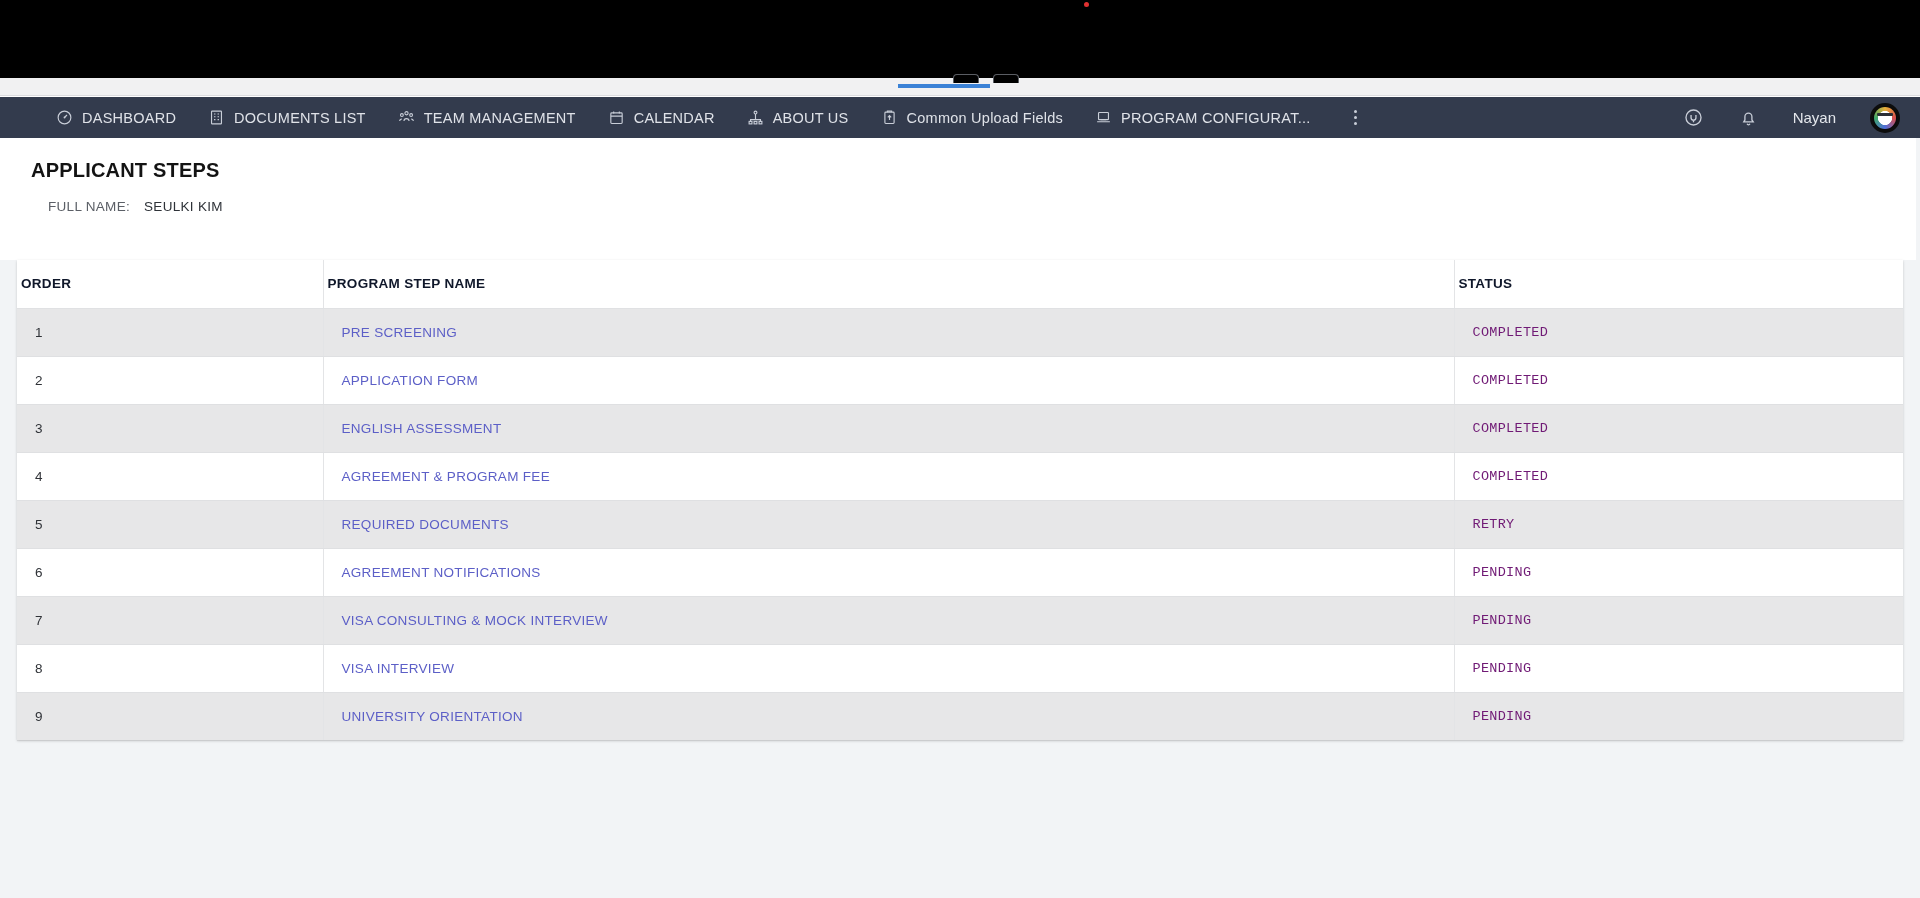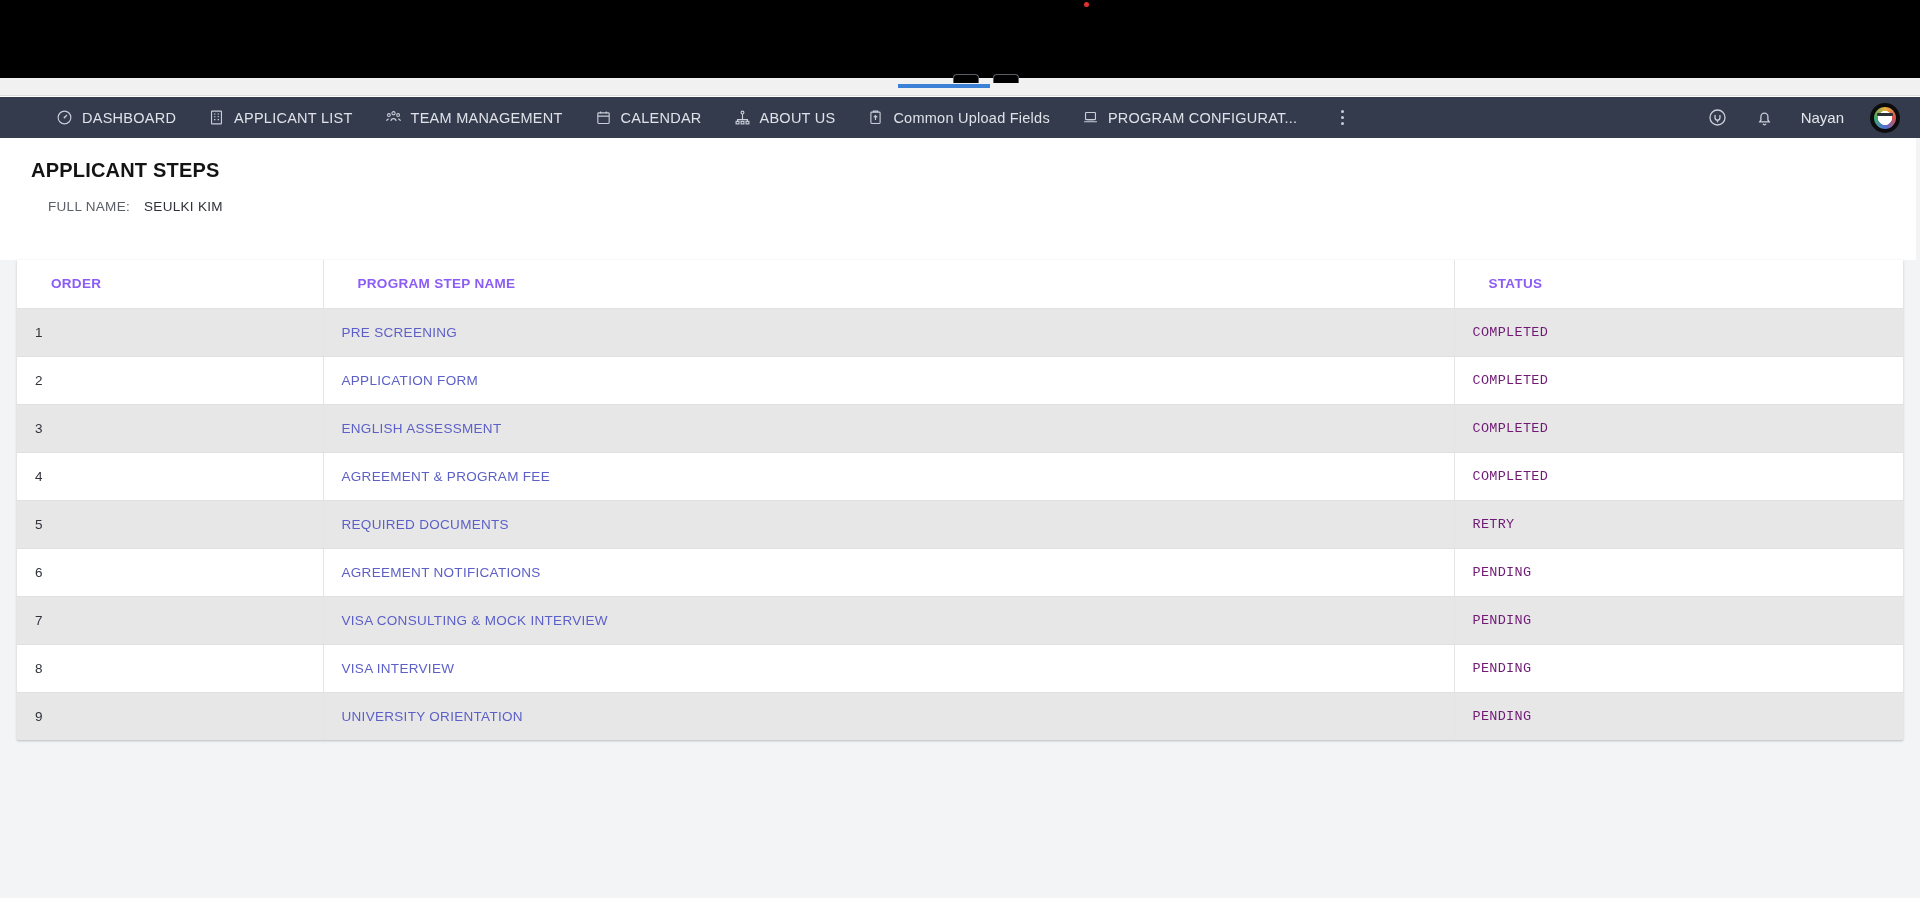--- a/index.html
+++ b/index.html
@@ -106,21 +106,21 @@
     width: 3px; height: 3px;
     background: #c9ced8;
     border-radius: 50%;
     display: block;
   }
 
   .nav-right {
     margin-left: auto;
     display: flex;
     align-items: center;
-    gap: 26px;
+    gap: 34px;
     padding-right: 20px;
   }
   .nav-right .r-ico { color: #c9ced8; cursor: pointer; display: block; }
   .nav-right .r-ico svg { width: 21px; height: 21px; display: block; }
   .nav-user {
     color: #e4e7ec;
     font-size: 15px;
     cursor: pointer;
     white-space: nowrap;
   }
@@ -222,23 +222,23 @@
   table.steps col.c-order  { width: 306px; }
   table.steps col.c-name   { width: 1131px; }
   table.steps col.c-status { width: 449px; }
 
   table.steps thead th {
     height: 48px;
     background: #ffffff;
     text-align: left;
     font-size: 13.5px;
     font-weight: bold;
-    color: #8b5cf6;
+    color: #0f172a;
     letter-spacing: 0.3px;
-    padding: 0 34px;
+    padding: 0 4px;
     border-bottom: 1px solid #e0e1e3;
     border-right: 1px solid #e3e4e6;
     vertical-align: middle;
   }
   table.steps thead th:last-child { border-right: none; }
 
   table.steps tbody td {
     height: 48px;
     font-size: 13.5px;
     color: #2f3237;
@@ -294,21 +294,21 @@
     <span>DASHBOARD</span>
   </div>
 
   <div class="nav-item">
     <span class="nav-ico">
       <svg viewBox="0 0 24 24" fill="none" stroke="currentColor" stroke-width="1.6">
         <rect x="5" y="3" width="14" height="18" rx="1"></rect>
         <path d="M8.5 7h2M8.5 11h2M8.5 15h2M13.5 7h2M13.5 11h2M13.5 15h2"></path>
       </svg>
     </span>
-    <span>APPLICANT LIST</span>
+    <span>DOCUMENTS LIST</span>
   </div>
 
   <div class="nav-item">
     <span class="nav-ico">
       <svg viewBox="0 0 24 24" fill="none" stroke="currentColor" stroke-width="1.5">
         <circle cx="12" cy="6" r="2.3"></circle>
           <circle cx="5.5" cy="8.5" r="2"></circle>
           <circle cx="18.5" cy="8.5" r="2"></circle>
         <path d="M8.4 17c0-2 1.6-3.4 3.6-3.4s3.6 1.4 3.6 3.4"></path>
         <path d="M2.4 17c0-1.8 1.4-3 3.1-3M21.6 17c0-1.8-1.4-3-3.1-3"></path>

